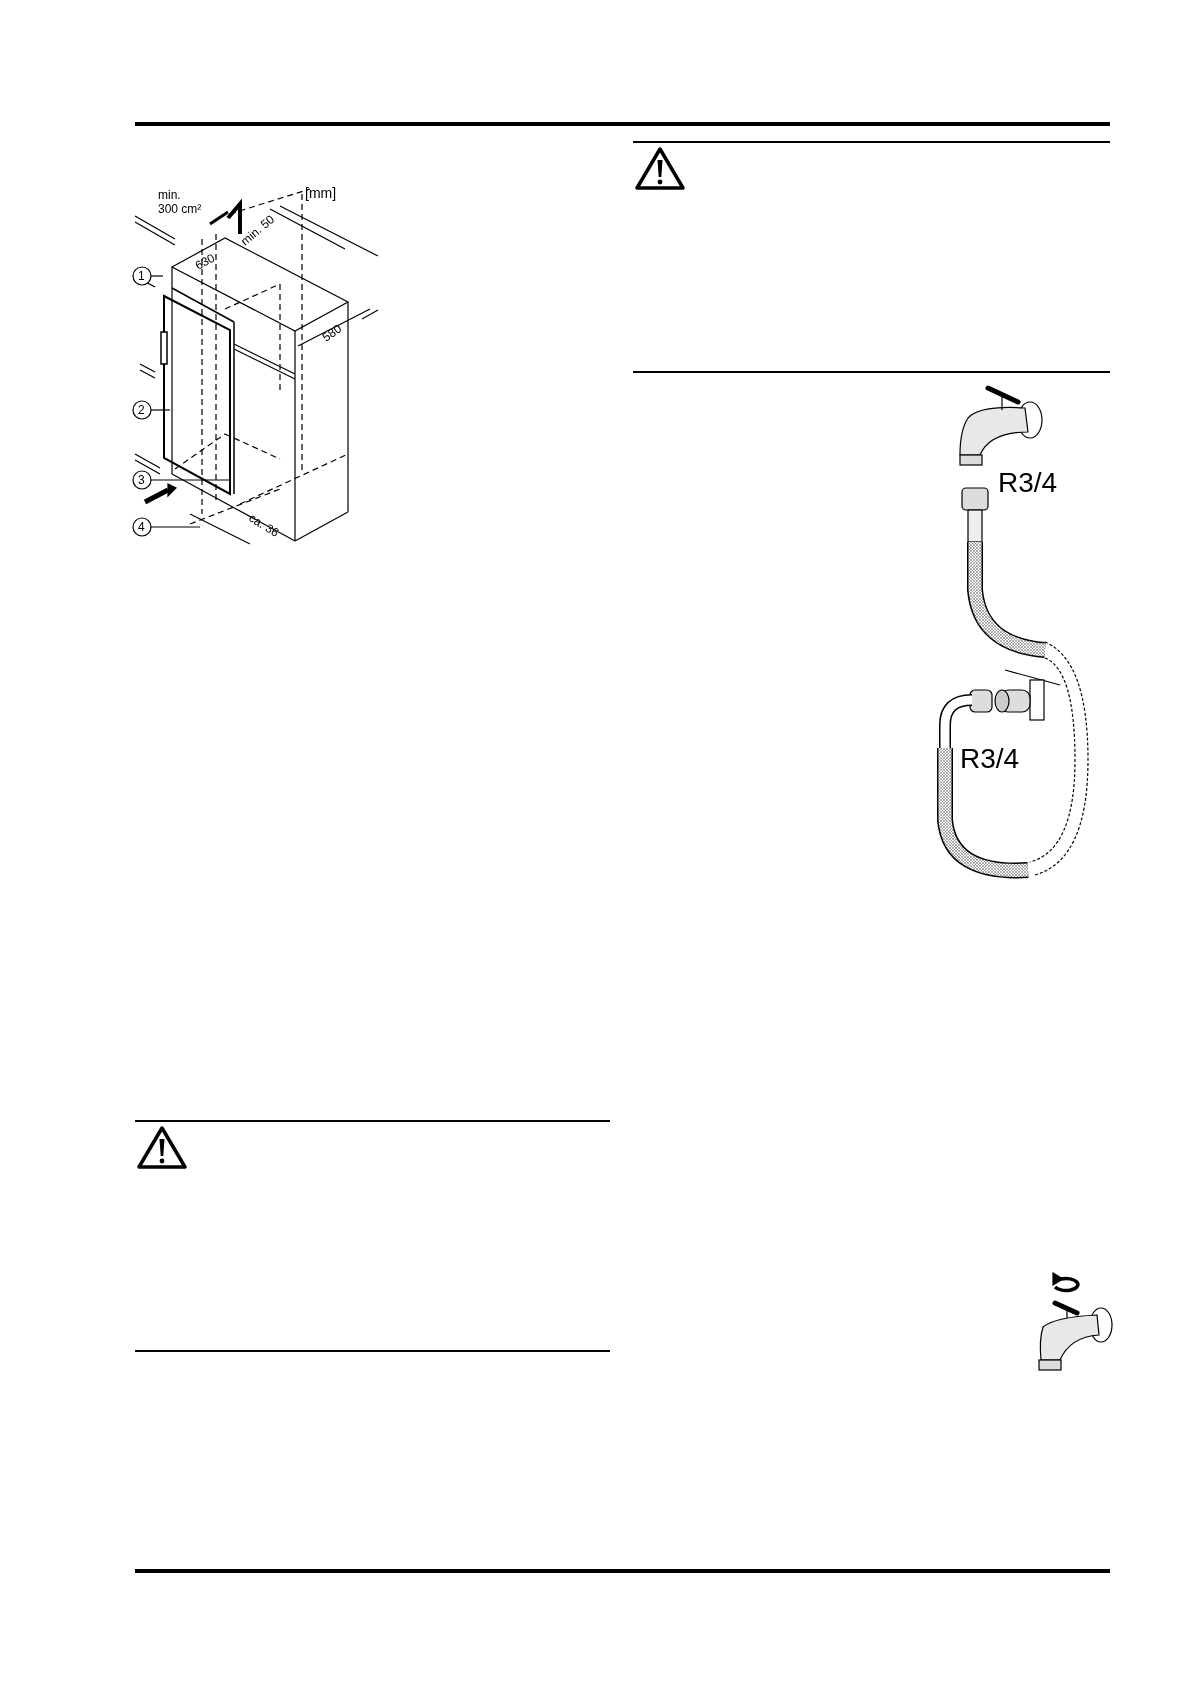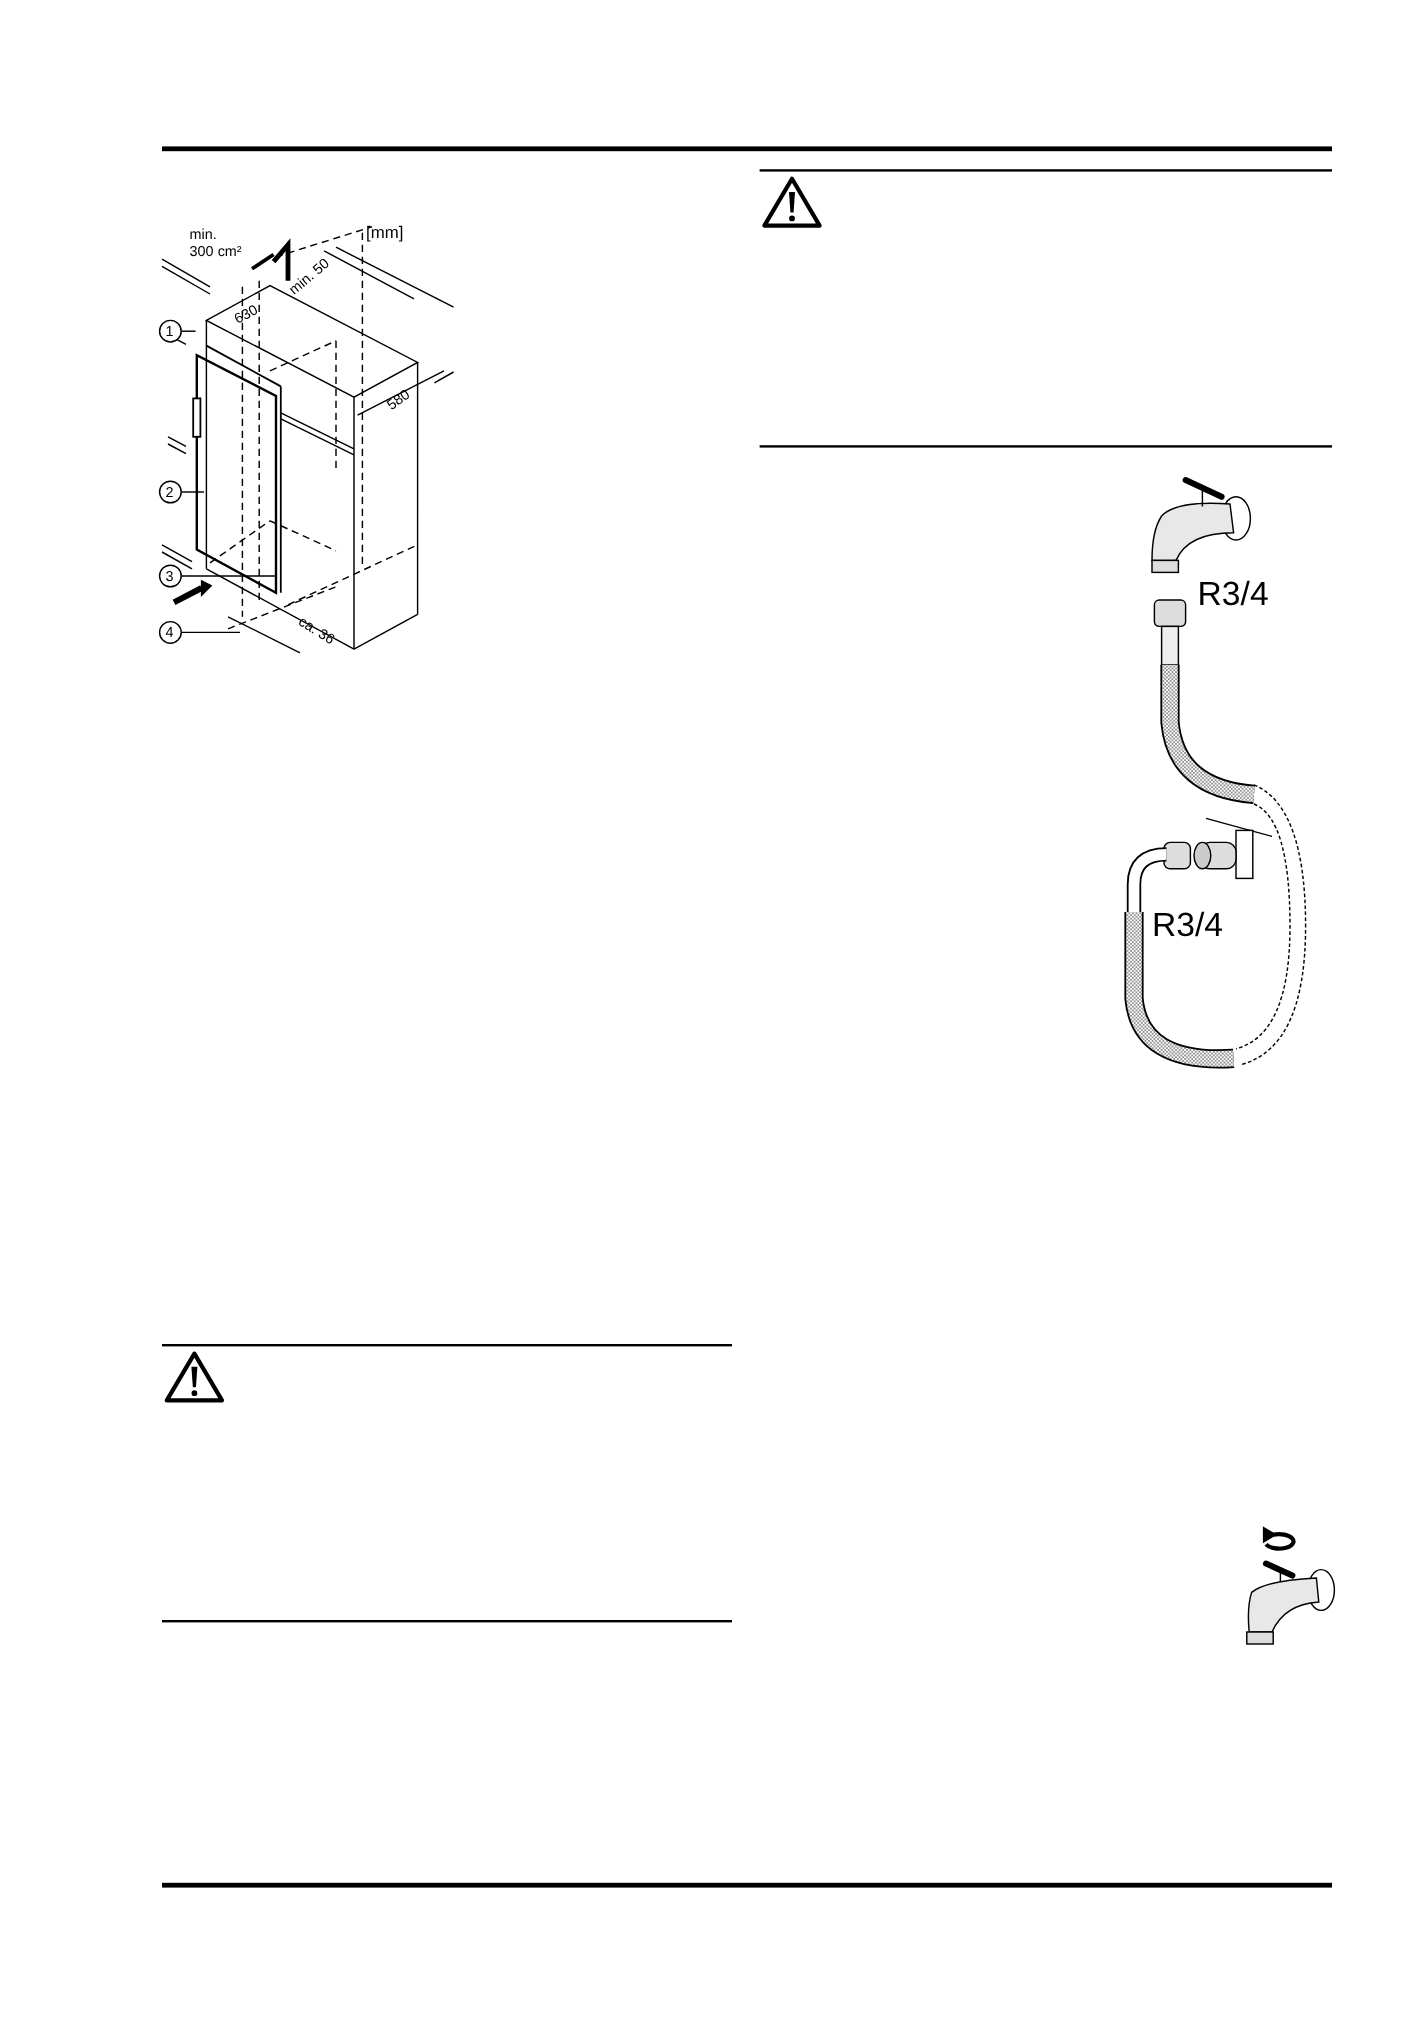--- a/index.html
+++ b/index.html
@@ -99,21 +99,21 @@
 <div class="rule" style="left:633px;top:141px;width:477px;height:1.5px;"></div>
 <div class="abs" style="left:634px;top:146px;width:52px;height:46px;">
   <svg width="52" height="46" viewBox="0 0 52 46">
     <path d="M26,3 L49,42 L3,42 Z" fill="#fff" stroke="#000" stroke-width="3.5" stroke-linejoin="round"></path>
     <path d="M23.5,14 L28.5,14 L27.3,31 L24.7,31 Z" fill="#000"></path>
     <circle cx="26" cy="36" r="2.4" fill="#000"></circle>
   </svg>
 </div>
 <div class="rule" style="left:633px;top:371px;width:477px;height:1.5px;"></div>
 
-<div class="abs" style="left:920px;top:392px;width:180px;height:520px;">
+<div class="abs" style="left:920px;top:380px;width:180px;height:520px;">
   <svg width="180" height="520" viewBox="0 0 180 520">
     <defs>
       <pattern id="mesh" width="3" height="3" patternUnits="userSpaceOnUse">
         <rect width="3" height="3" fill="#fff"></rect>
         <path d="M0,0 L3,3 M3,0 L0,3" stroke="#777" stroke-width="0.6"></path>
       </pattern>
     </defs>
     <g stroke="#000" stroke-width="1.2">
 
       <ellipse cx="110" cy="40" rx="12" ry="18" fill="#fff"></ellipse>

